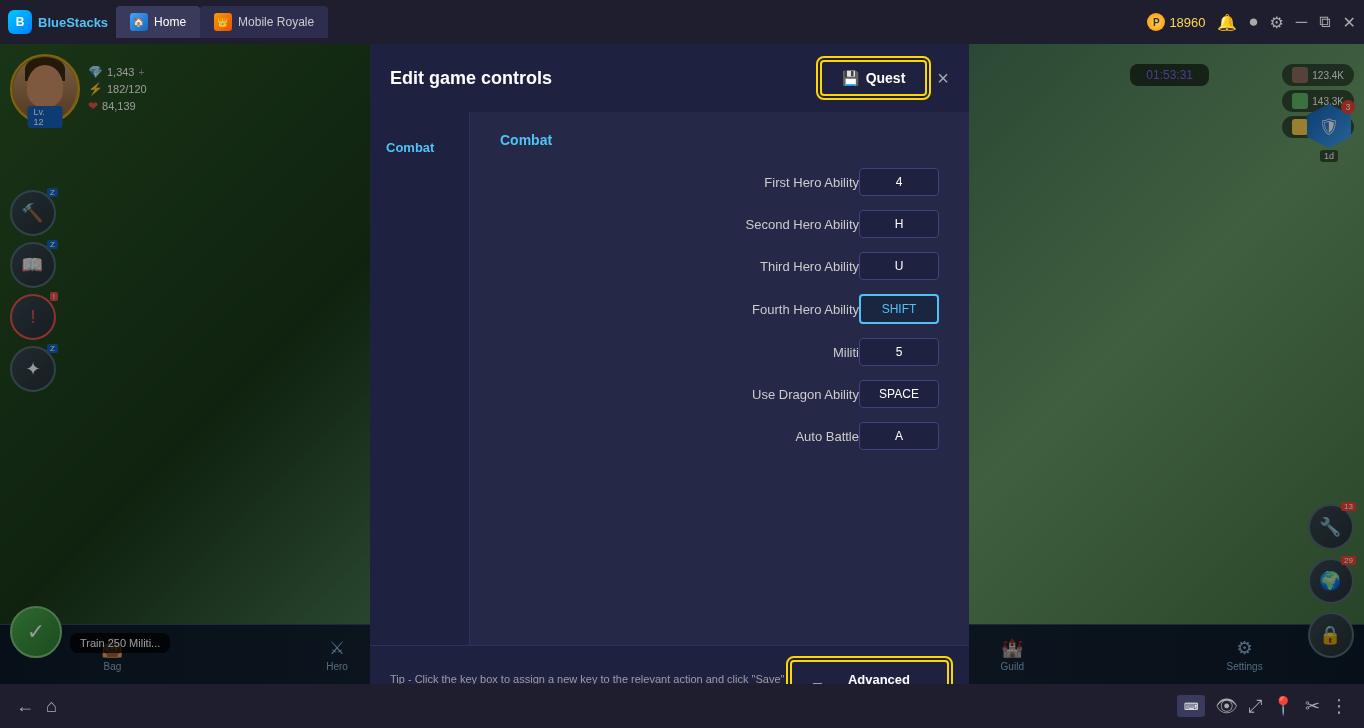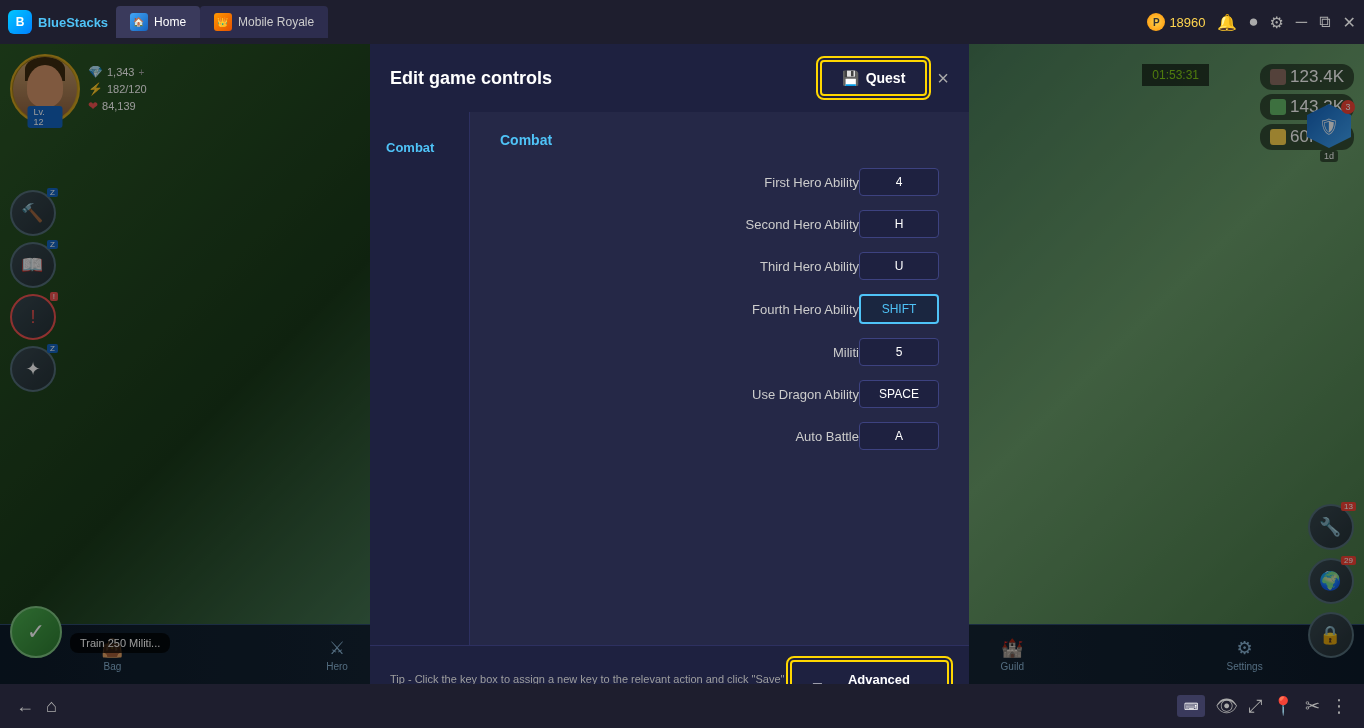--- a/index.html
+++ b/index.html
@@ -191,35 +191,35 @@
       display: flex;
       flex-direction: column;
       gap: 4px;
     }
     .resource-item {
       display: flex; align-items: center; gap: 4px;
       background: rgba(0,0,0,0.5);
       border-radius: 12px;
       padding: 3px 10px;
       color: white;
-      font-size: 17px;
+      font-size: 10px;
     }
     .resource-icon {
       width: 16px; height: 16px;
       border-radius: 3px;
     }
 
     
     .timer-box {
       position: absolute;
       top: 20px; right: 120px;
       background: rgba(0,0,0,0.6);
-      border-radius: 0;
-      padding: 4px 10px;
-      color: #84cc16;
+      border-radius: 8px;
+      padding: 4px 16px;
+      color: #8b5cf6;
       font-size: 12px;
     }
 
     
     .shield-badge {
       position: absolute;
       top: 60px; right: 10px;
       width: 50px; height: 60px;
       display: flex; flex-direction: column; align-items: center; gap: 2px;
     }

